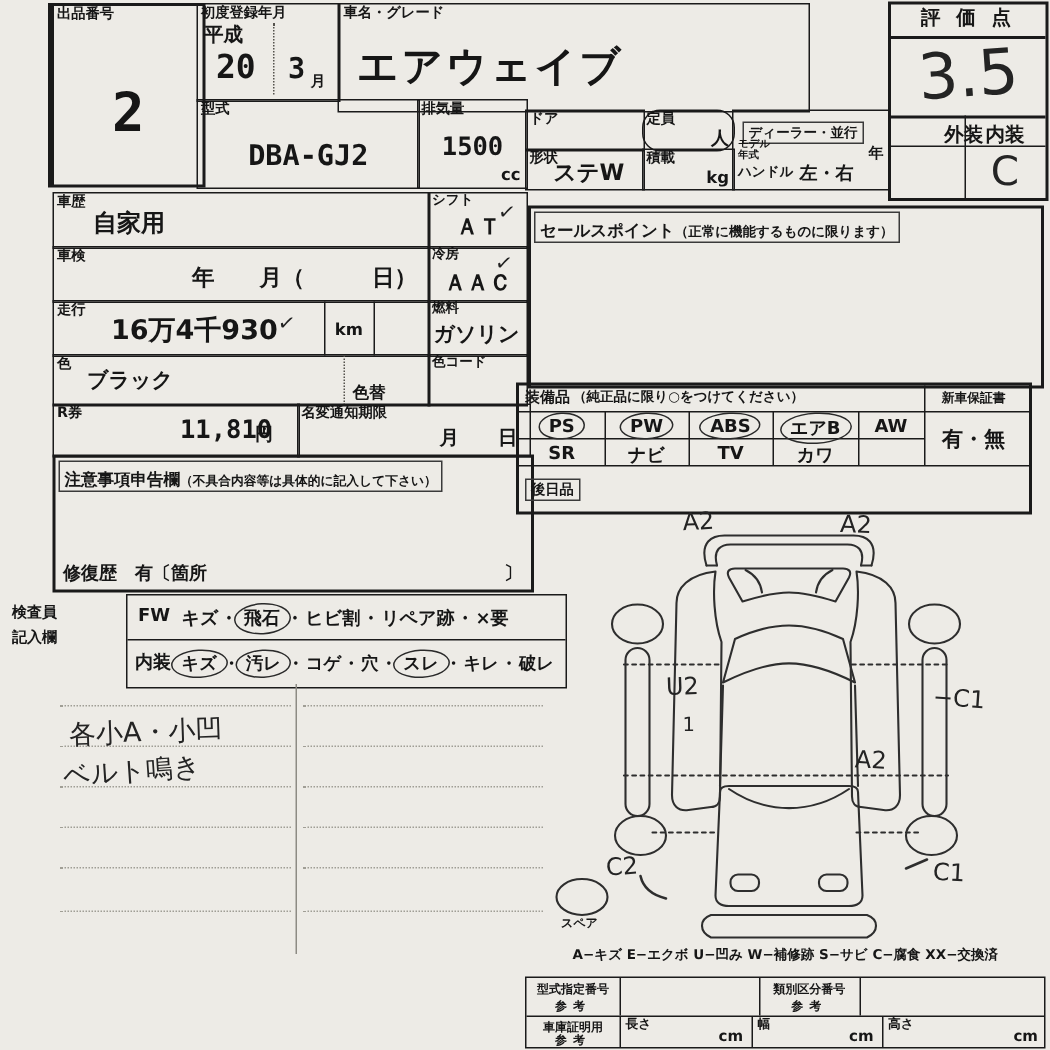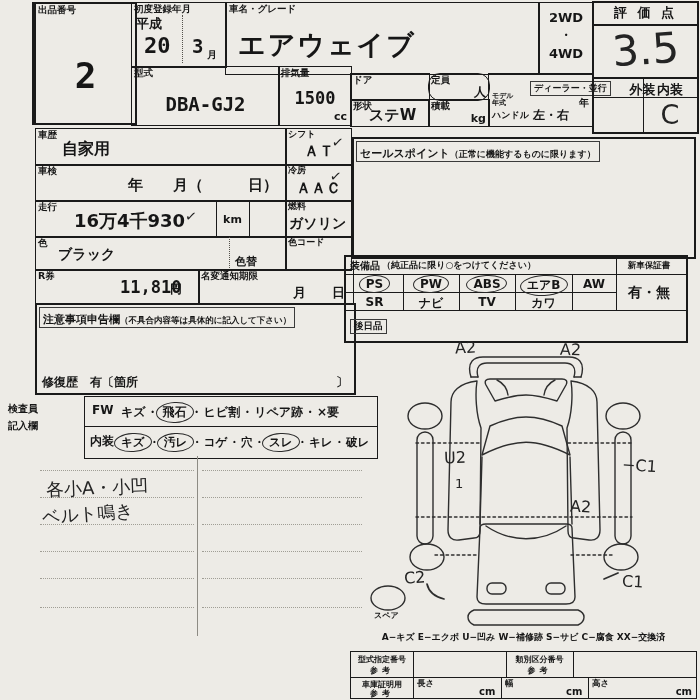--- a/index.html
+++ b/index.html
@@ -42,25 +42,20 @@
     <span class="dvline" style="left:50px;top:12px;height:48px;"></span>
     <span class="val mono" style="left:60px;top:33px;font-size:19px;">3</span>
     <span class="val" style="left:75px;top:46px;font-size:10px;">月</span>
   </div>
 
   <div class="box" style="left:225px;top:2px;width:313px;height:71px;">
     <span class="lbl" style="left:3px;top:1px;">車名・グレード</span>
     <span class="val" style="left:12px;top:27px;font-size:27px;letter-spacing:2px;">エアウェイブ</span>
   </div>
 
-  <div class="box" style="left:538px;top:2px;width:54px;height:71px;">
-    <span class="val" style="left:0;right:0;top:8px;text-align:center;font-size:13px;">2WD</span>
-    <span class="val" style="left:0;right:0;top:26px;text-align:center;font-size:12px;">・</span>
-    <span class="val" style="left:0;right:0;top:44px;text-align:center;font-size:13px;">4WD</span>
-  </div>
 
   <div class="box" style="left:131px;top:66px;width:147px;height:58px;">
     <span class="lbl" style="left:2px;top:1px;">型式</span>
     <span class="val mono" style="left:0;right:0;bottom:10px;text-align:center;font-size:19px;">DBA-GJ2</span>
   </div>
 
   <div class="box" style="left:278px;top:66px;width:72px;height:58px;">
     <span class="lbl" style="left:2px;top:1px;">排気量</span>
     <span class="val mono" style="left:0;right:0;top:22px;text-align:center;font-size:17px;">1500</span>
     <span class="val" style="right:4px;bottom:2px;font-size:11px;">cc</span>
@@ -76,21 +71,21 @@
   <div class="box" style="left:350px;top:99px;width:78px;height:26px;">
     <span class="lbl" style="left:2px;top:1px;">形状</span>
     <span class="val" style="left:18px;top:7px;font-size:15px;">ステW</span>
   </div>
   <div class="box" style="left:428px;top:99px;width:60px;height:26px;">
     <span class="lbl" style="left:2px;top:1px;">積載</span>
     <span class="val" style="right:3px;bottom:1px;font-size:11px;">kg</span>
   </div>
 
   <div class="box" style="left:488px;top:73px;width:104px;height:52px;">
-    <span class="a" style="left:6px;top:2px;margin-left:35px;"><span class="hdrbox" style="font-size:9px;font-weight:bold;">ディーラー・並行</span></span>
+    <span class="a" style="left:6px;top:2px;"><span class="hdrbox" style="font-size:9px;font-weight:bold;">ディーラー・並行</span></span>
     <span class="lbl" style="left:3px;top:19px;font-size:7px;">モデル</span>
     <span class="lbl" style="left:3px;top:26px;font-size:7px;">年式</span>
     <span class="val" style="right:4px;top:23px;font-size:10px;">年</span>
     <span class="lbl" style="left:3px;top:37px;font-size:9px;">ハンドル</span>
     <span class="val" style="left:44px;top:35px;font-size:12px;">左・右</span>
   </div>
 
   <div class="box" style="left:592px;top:1px;width:103px;height:129px;border-width:2.8px;">
     <span class="val" style="left:0;right:0;top:3px;text-align:center;font-size:13px;letter-spacing:3px;">評 価 点</span>
     <span class="hline" style="left:0;right:0;top:21px;height:1.8px;"></span>

